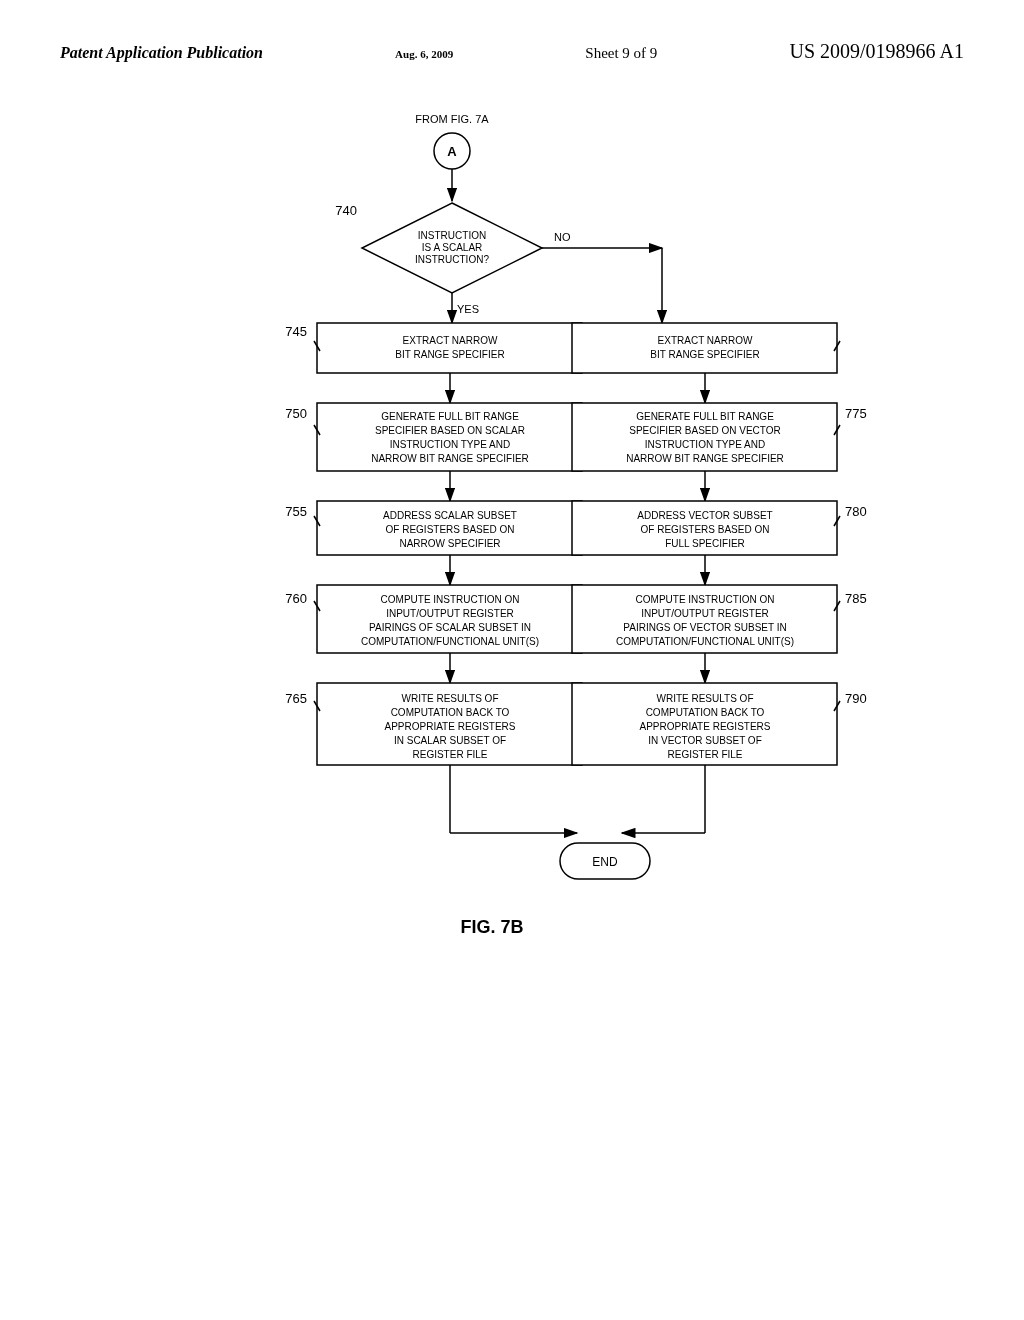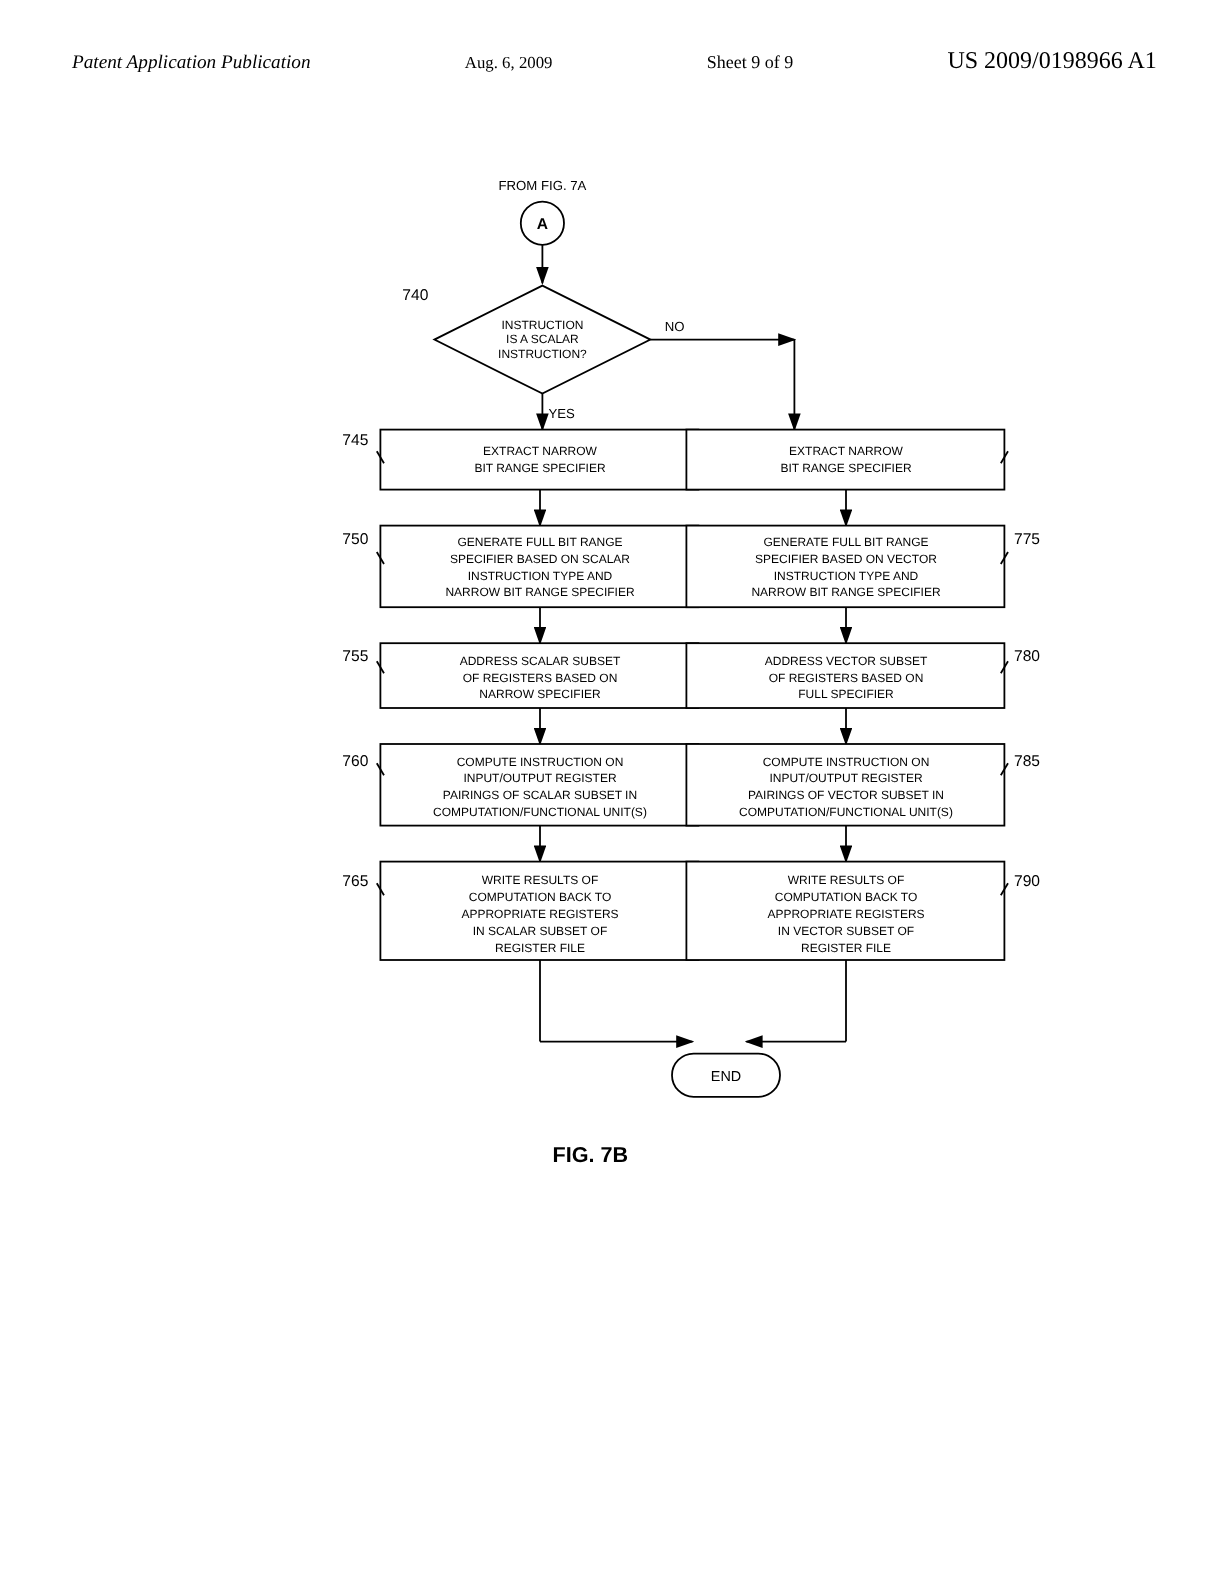--- a/index.html
+++ b/index.html
@@ -14,42 +14,42 @@
 
     .page-header {
       display: flex;
       justify-content: space-between;
       align-items: baseline;
       padding: 40px 60px 20px 60px;
       font-size: 15px;
     }
 
     .header-left {
-      font-weight: normal;
+      font-weight: bold;
       font-style: italic;
       font-size: 16px;
     }
 
     .header-center {
-      font-size: 14px;
+      font-size: 11px;
+      font-weight: bold;
     }
 
     .header-right {
       font-size: 20px;
     }
 
     .diagram-container {
       position: relative;
       width: 100%;
       height: 1180px;
       display: flex;
       flex-direction: column;
       align-items: center;
       padding-top: 10px;
-      justify-content: center;
     }
 
     svg.flowchart {
       width: 900px;
       height: 1100px;
     }
 
     
   </style>
 </head>

